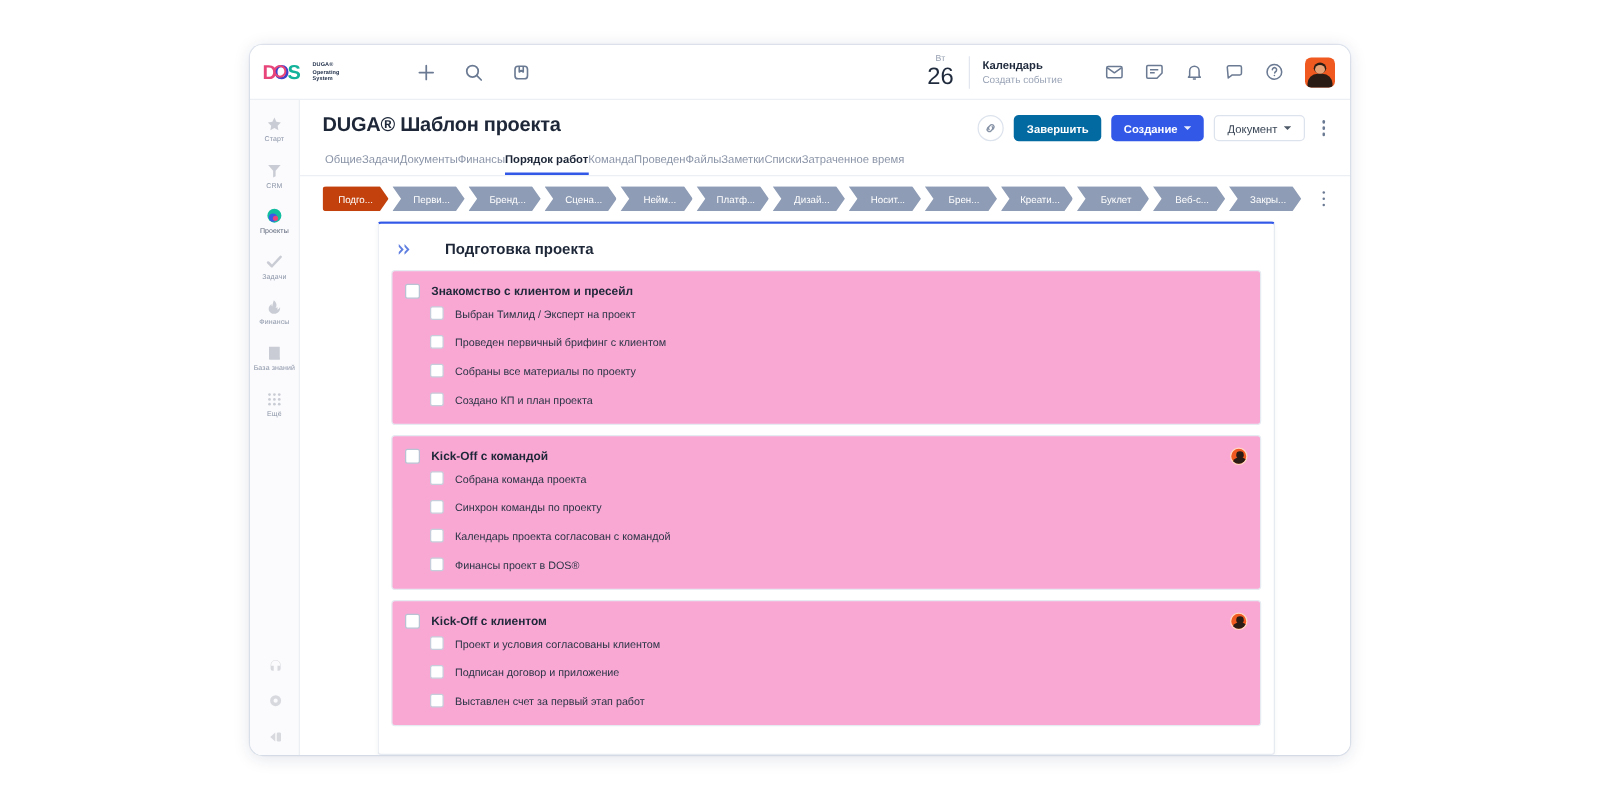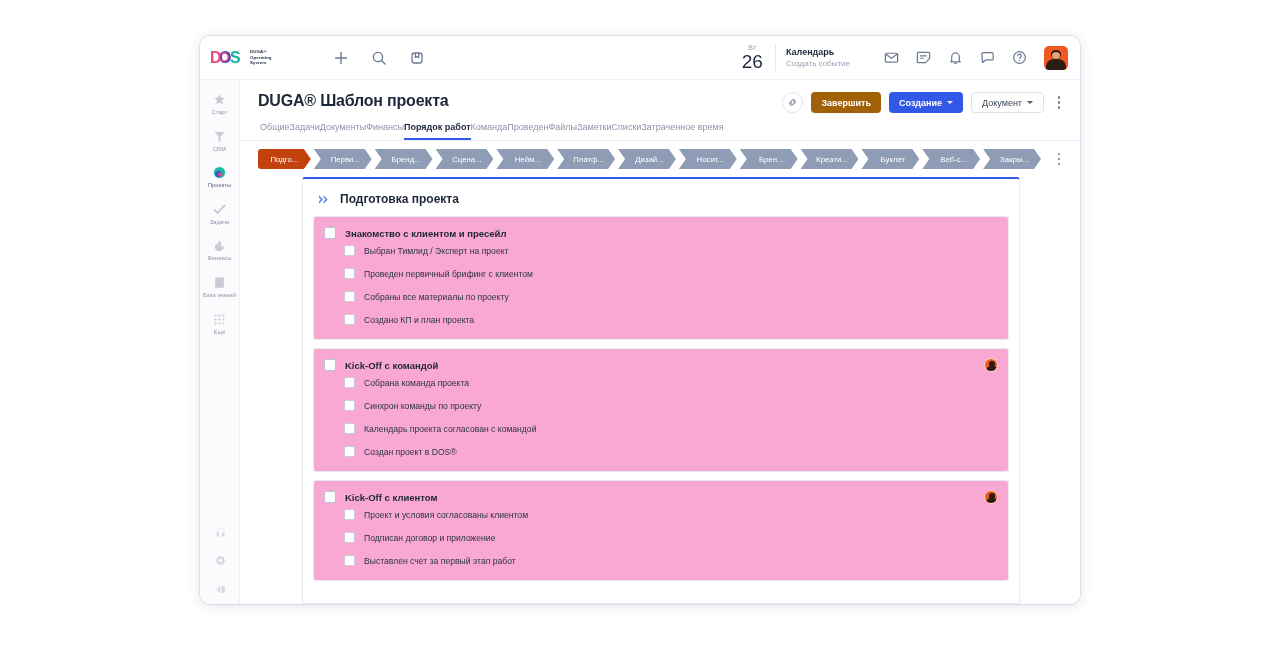--- a/index.html
+++ b/index.html
@@ -110,21 +110,21 @@
     width: 21px; height: 21px; border-radius: 50%;
     border: 1px solid #dde3ed; background:#fff; color: #8692a6;
     display: flex; align-items: center; justify-content: center; cursor: pointer;
   }
   .round-btn svg{display:block;}
   .pill {
     height: 21px; border-radius: 4px; padding: 0 10px;
     display: flex; align-items: center; gap: 5px;
     font-size: 9px; font-weight: bold; cursor: pointer; white-space: nowrap;
   }
-  .pill.teal { background: #a16207; color: #fff; }
+  .pill.teal { background: #0369a1; color: #fff; }
   .pill.blue { background: #3258e8; color: #fff; }
   .pill.ghost { background: #fff; color: #3b4757; border: 1px solid #dde3ed; font-weight: normal; }
   .caret { width: 0; height: 0; border-left: 3px solid transparent;
            border-right: 3px solid transparent; border-top: 3.5px solid currentColor; opacity:.9; }
   #kebab-header { width: 14px; height: 18px; display:flex; flex-direction:column;
                   justify-content:center; align-items:center; gap:2.5px; cursor:pointer; }
   .kdot { width: 2.5px; height: 2.5px; border-radius: 50%; background: #6b7a93; }
 
   
   #tabs { display: flex; align-items: flex-end; padding: 9px 0 0 0; margin-left: 2px; }
@@ -155,21 +155,21 @@
                  justify-content:center; align-items:center; gap:2.5px; cursor:pointer; margin-left: 8px; }
 
   
   #content-scroll { flex: 1 1 auto; min-height: 0; overflow: hidden; padding: 8px 60px 0 62px; }
   #content-card {
     background: #fff; border: 1px solid #e6eaf1; border-top: 2px solid #3258e8;
     border-radius: 3px; height: 100%;
     box-shadow: 0 1px 3px rgba(30,50,90,0.05);
     padding: 10px 10px 0 10px;
   }
-  #phase-row { display: flex; align-items: center; gap: 9px; padding: 3px 0 10px 5px; }
+  #phase-row { display: flex; align-items: center; gap: 25px; padding: 3px 0 10px 5px; }
   #phase-chevrons { display: flex; color: #5f7fe0; }
   #phase-chevrons svg { display: block; }
   #phase-title { font-size: 12px; font-weight: bold; color: #1d2738; }
 
   .group {
     border: 1px solid #e6eaf1; border-radius: 3px;
     margin-bottom: 8px; padding: 10px 10px 8px 10px;
     position: relative; background: #f9a8d4;
   }
   .group-head { display: flex; align-items: center; gap: 9px; }
@@ -504,21 +504,21 @@
             <div class="task">
               <span class="cb"></span>
               <span class="task-text">Синхрон команды по проекту</span>
             </div>
             <div class="task">
               <span class="cb"></span>
               <span class="task-text">Календарь проекта согласован с командой</span>
             </div>
             <div class="task">
               <span class="cb"></span>
-              <span class="task-text">Создан проект в DOS®</span>
+              <span class="task-text">Финансы проект в DOS®</span>
             </div>
           </div>
 
           <div class="group">
             <div class="group-avatar">
               <span class="body"></span>
               <span class="head"></span>
             </div>
             <div class="group-head">
               <span class="cb lg"></span>

